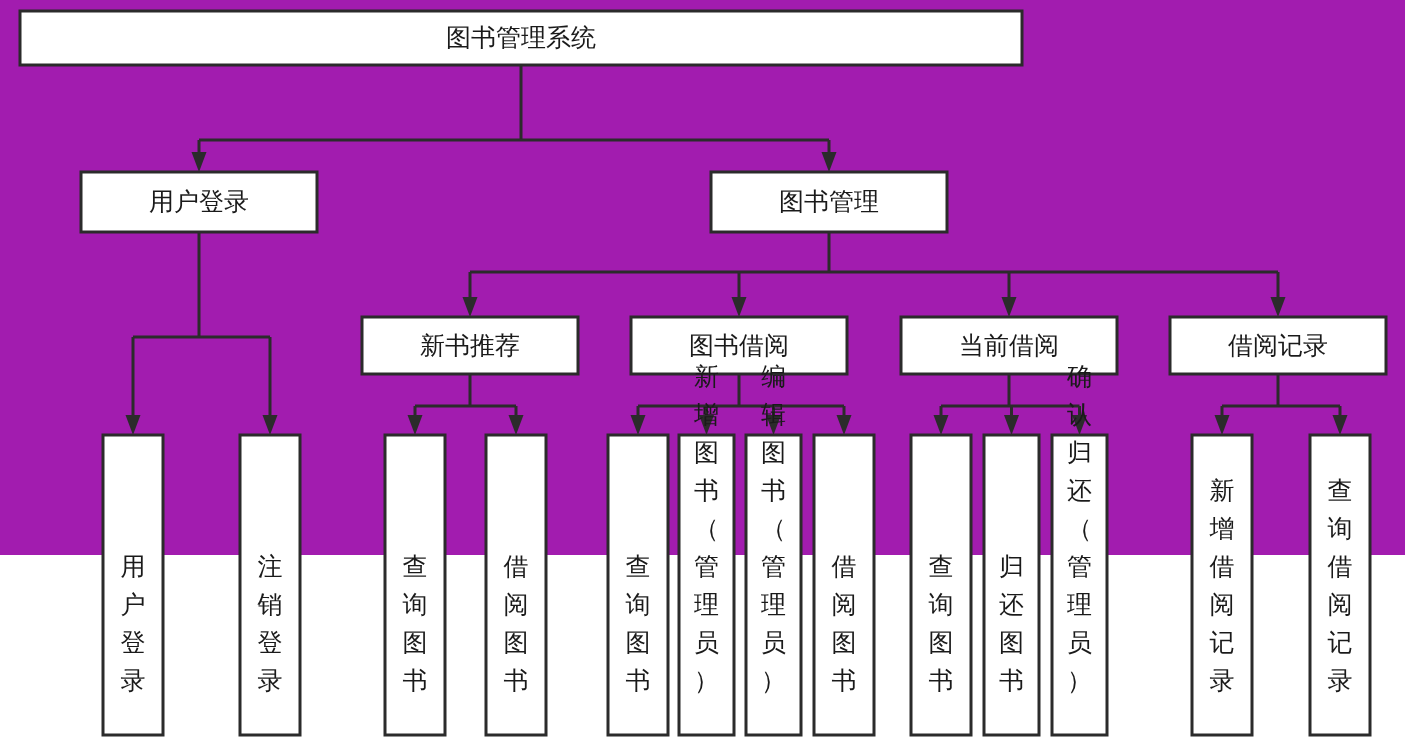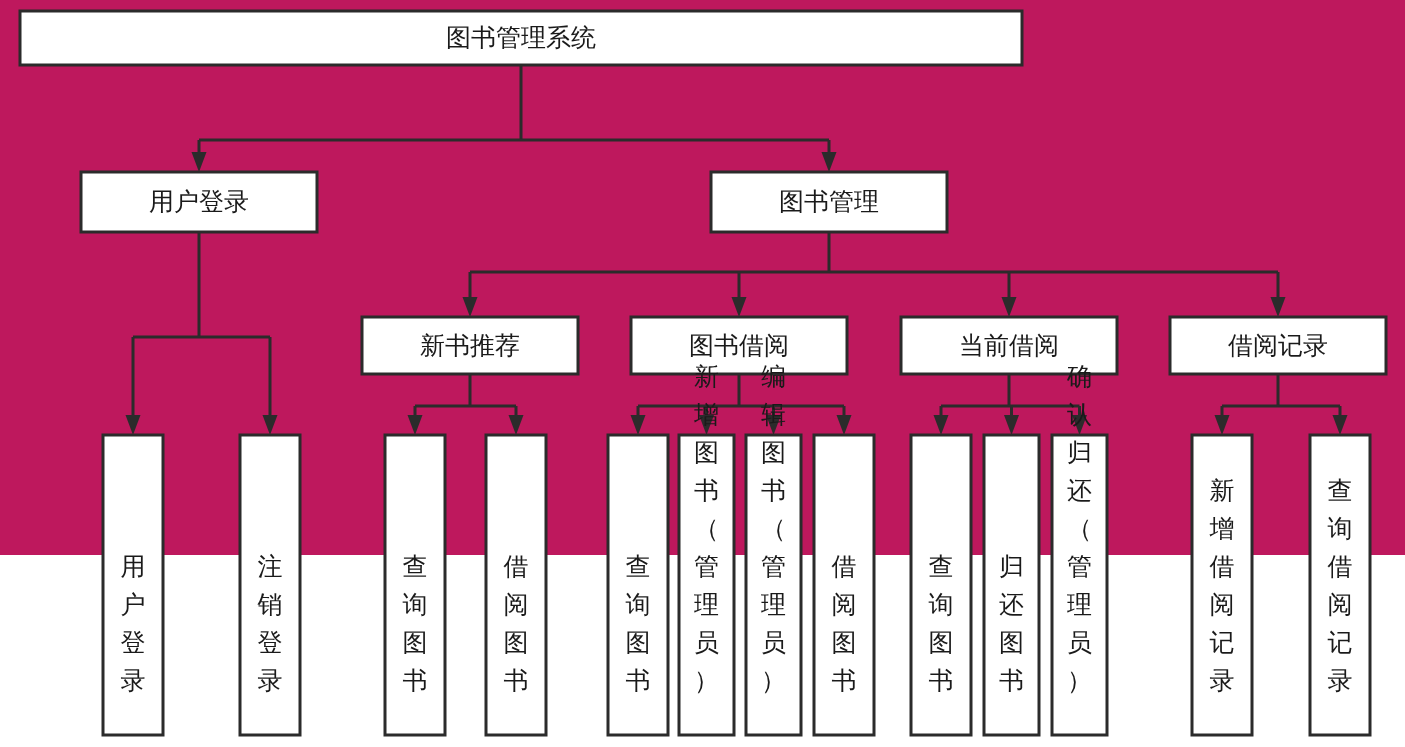--- a/index.html
+++ b/index.html
@@ -11,21 +11,21 @@
   body {
     width: 1405px;
     height: 747px;
     overflow: hidden;
     font-family: "DejaVu Sans", "Liberation Sans", sans-serif;
   }
   #diagram-root {
     position: relative;
     width: 1405px;
     height: 555px;
-    background: #be185d;
+    background: #a21caf;
   }
   svg.diagram-canvas {
     position: absolute;
     top: 0;
     left: 0;
     width: 1405px;
     height: 747px;
     display: block;
   }
   .node-box {

